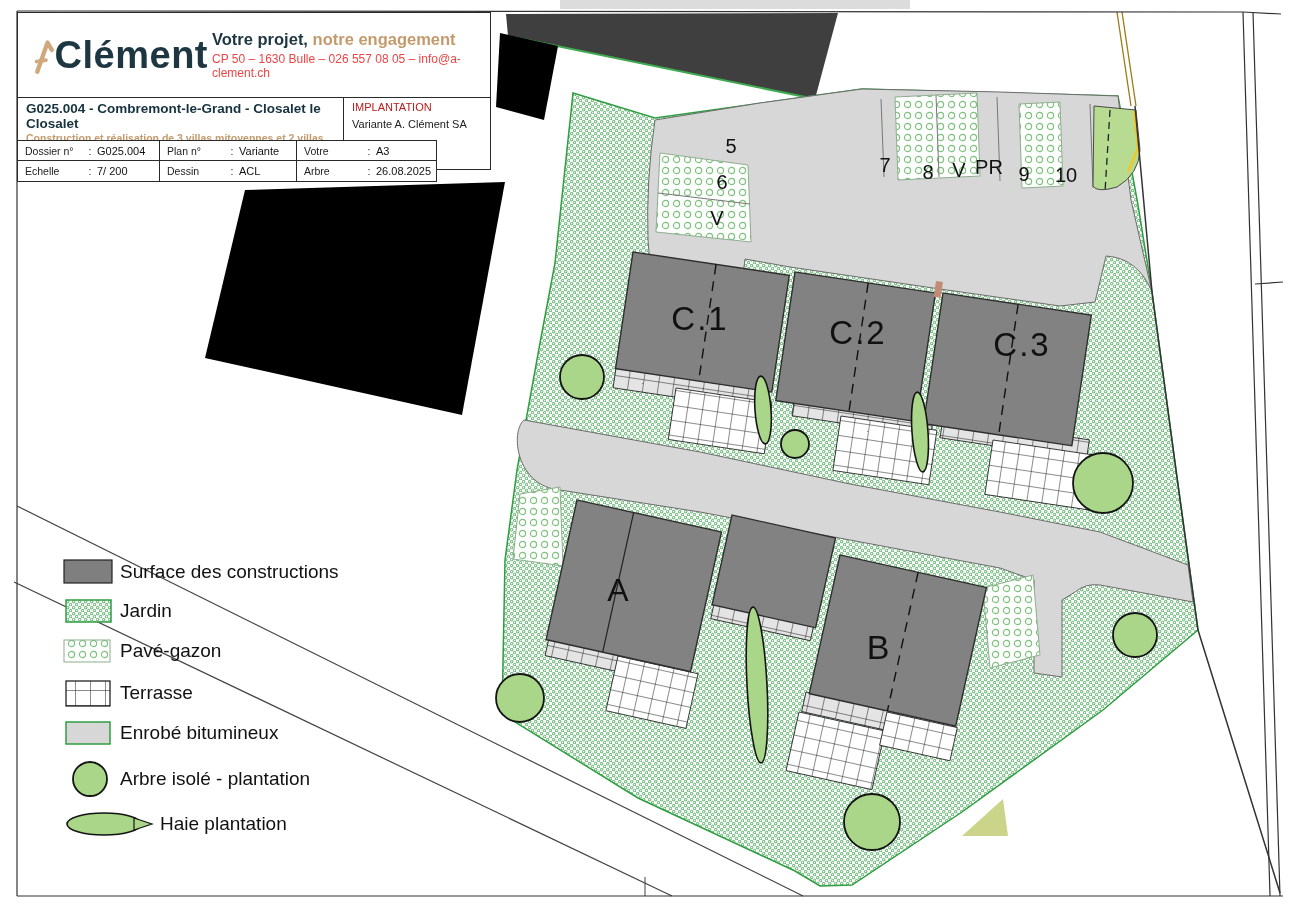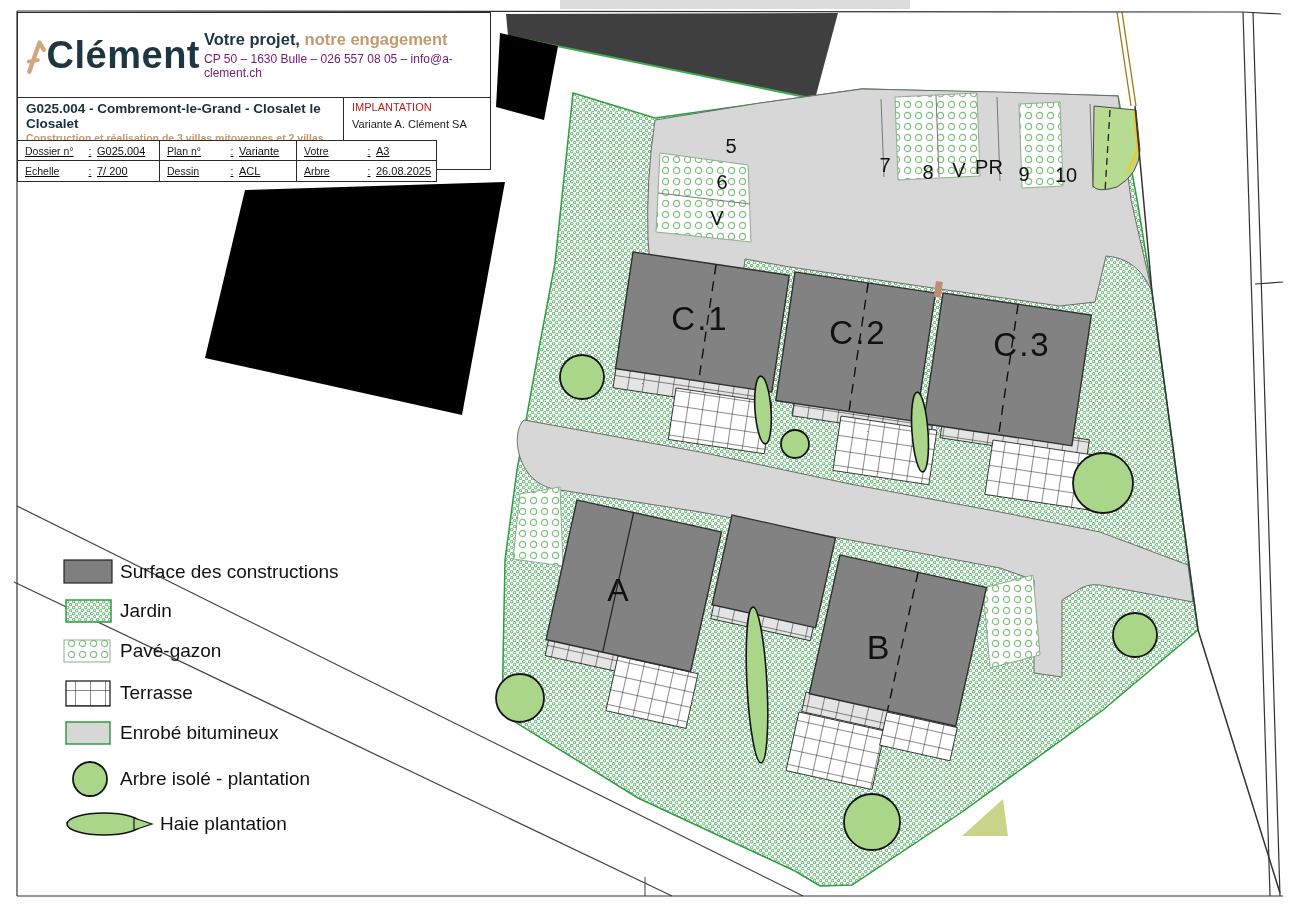--- a/index.html
+++ b/index.html
@@ -3,39 +3,39 @@
 <meta charset="utf-8">
 <style>
   html,body{margin:0;padding:0;background:#fff;}
   .page{position:relative;width:1289px;height:909px;background:#ffffff;overflow:hidden;
         font-family:"Liberation Sans",sans-serif;}
   .page svg.plan{position:absolute;left:0;top:0;}
   
   .hdr{position:absolute;left:17px;top:12px;width:474px;background:#fff;
        border:1.3px solid #2a2a2a;box-sizing:border-box;z-index:5;}
   .hdr-top{height:84px;border-bottom:1.3px solid #2a2a2a;display:flex;align-items:center;}
-  .logo-wrap{display:flex;align-items:center;padding-left:4px;width:178px;}
+  .logo-wrap{display:flex;align-items:center;padding-left:12px;width:178px;}
   .logo-text{font-size:38px;font-weight:bold;color:#1d3642;letter-spacing:.5px;margin-left:-6px;}
   .tag-wrap{padding-left:4px;}
   .tagline{font-size:16.5px;font-weight:bold;color:#1d3642;line-height:1.15;}
   .tagline .accent{color:#c49a6c;margin-top:36px;}
-  .contact{font-size:12px;color:#701a75;margin-top:3px;}
+  .contact{font-size:12px;color:#ef4444;margin-top:3px;}
   .hdr-title{display:flex;}
   .t-left{flex:1;border-right:1.3px solid #2a2a2a;padding:3px 6px 2px 8px;}
   .t-title{font-size:13.5px;font-weight:bold;color:#16323e;}
   .t-sub{font-size:10.5px;font-weight:bold;color:#c49a6c;margin-top:1px;}
   .t-ref{font-size:8.5px;color:#222;margin-top:1px;}
   .t-right{width:134px;padding:3px 4px 2px 8px;}
   .t-plan{font-size:11px;font-weight:normal;color:#b91c1c;}
   .t-var{font-size:11px;color:#222;margin-top:5px;}
   .hdr-table{position:absolute;left:17px;top:140px;width:420px;z-index:5;background:#fff;
        border:1.3px solid #2a2a2a;box-sizing:border-box;
        display:grid;grid-template-columns:142px 137px 139px;}
   .cell{display:flex;align-items:center;height:20px;border-bottom:1px solid #2a2a2a;
-        border-right:1px solid #2a2a2a;padding:0 4px 0 7px;box-sizing:border-box;text-decoration:underline;}
+        border-right:1px solid #2a2a2a;padding:0 4px 0 7px;box-sizing:border-box;}
   .cell:nth-child(3n){border-right:none;}
   .cell:nth-child(n+4){border-bottom:none;}
   .cell .lb{font-size:10.5px;color:#222;width:58px;}
   .cell .cl{font-size:10.5px;color:#222;width:14px;text-align:center;}
   .cell .vl{font-size:11px;color:#111;flex:1;}
 </style>
 </head>
 <body>
 
 <div class="page">

